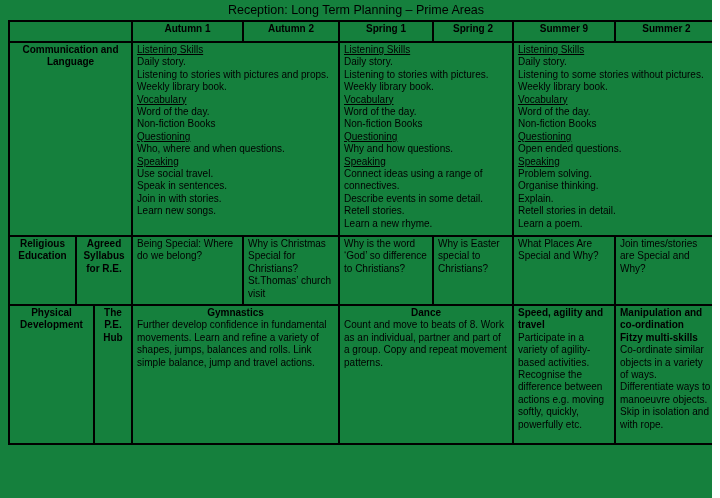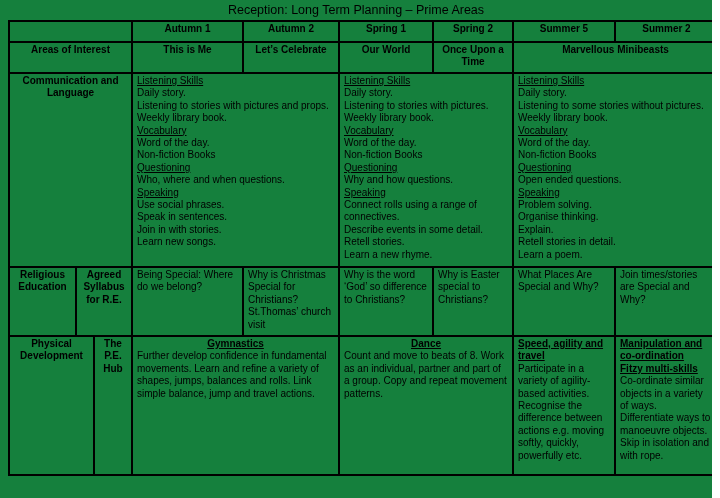--- a/index.html
+++ b/index.html
@@ -19,21 +19,21 @@
     font-size:10px;line-height:12.4px;overflow:hidden;word-wrap:break-word;
   }
   td.hd{font-weight:bold;text-align:center;font-size:10px;}
   tr.r1 td{height:17px;}
   tr.r2 td{height:27px;}
   tr.r3 td{height:190px;}
   tr.r4 td{height:12px;}
   tr.r5 td{height:65px;}
   tr.r6 td{height:135px;}
   .cl-h{font-weight:normal;text-decoration:underline;}
-  .pd-h{font-weight:bold;text-decoration:underline;}
+  .pd-h{font-weight:bold;}
   .pd-h.ctr{text-align:center;}
   .pre{white-space:pre-line;}
 </style>
 </head>
 <body>
 
 <div class="page">
   <div class="title">Reception: Long Term Planning – Prime Areas</div>
 
   <table class="plan">
@@ -49,63 +49,55 @@
         <col style="width:103px">
     </colgroup>
 
     <tbody>
         <tr class="r1">
       <td colspan="3"></td>
       <td class="hd">Autumn 1</td>
       <td class="hd">Autumn 2</td>
       <td class="hd">Spring 1</td>
       <td class="hd">Spring 2</td>
-      <td class="hd">Summer 5</td>
+      <td class="hd">Summer 9</td>
       <td class="hd">Summer 2</td>
     </tr>
 
-    <tr class="r2">
-      <td colspan="3" class="hd">Areas of Interest</td>
-      <td class="hd">This is Me</td>
-      <td class="hd">Let’s Celebrate</td>
-      <td class="hd">Our World</td>
-      <td class="hd">Once Upon a Time</td>
-      <td colspan="2" class="hd">Marvellous Minibeasts</td>
-    </tr>
 
     <tr class="r3">
       <td colspan="3" class="hd">Communication and Language</td>
       <td colspan="2">
             <div class="cl-h">Listening Skills</div>
             <div class="cl-ln">Daily story.</div>
             <div class="cl-ln">Listening to stories with pictures and props.</div>
             <div class="cl-ln">Weekly library book.</div>
             <div class="cl-h">Vocabulary</div>
             <div class="cl-ln">Word of the day.</div>
             <div class="cl-ln">Non-fiction Books</div>
             <div class="cl-h">Questioning</div>
             <div class="cl-ln">Who, where and when questions.</div>
             <div class="cl-h">Speaking</div>
-            <div class="cl-ln">Use social phrases.</div>
+            <div class="cl-ln">Use social travel.</div>
             <div class="cl-ln">Speak in sentences.</div>
             <div class="cl-ln">Join in with stories.</div>
             <div class="cl-ln">Learn new songs.</div>
           </td>
       <td colspan="2">
             <div class="cl-h">Listening Skills</div>
             <div class="cl-ln">Daily story.</div>
             <div class="cl-ln">Listening to stories with pictures.</div>
             <div class="cl-ln">Weekly library book.</div>
             <div class="cl-h">Vocabulary</div>
             <div class="cl-ln">Word of the day.</div>
             <div class="cl-ln">Non-fiction Books</div>
             <div class="cl-h">Questioning</div>
             <div class="cl-ln">Why and how questions.</div>
             <div class="cl-h">Speaking</div>
-            <div class="cl-ln">Connect rolls using a range of connectives.</div>
+            <div class="cl-ln">Connect ideas using a range of connectives.</div>
             <div class="cl-ln">Describe events in some detail.</div>
             <div class="cl-ln">Retell stories.</div>
             <div class="cl-ln">Learn a new rhyme.</div>
           </td>
       <td colspan="2">
             <div class="cl-h">Listening Skills</div>
             <div class="cl-ln">Daily story.</div>
             <div class="cl-ln">Listening to some stories without pictures.</div>
             <div class="cl-ln">Weekly library book.</div>
             <div class="cl-h">Vocabulary</div>

